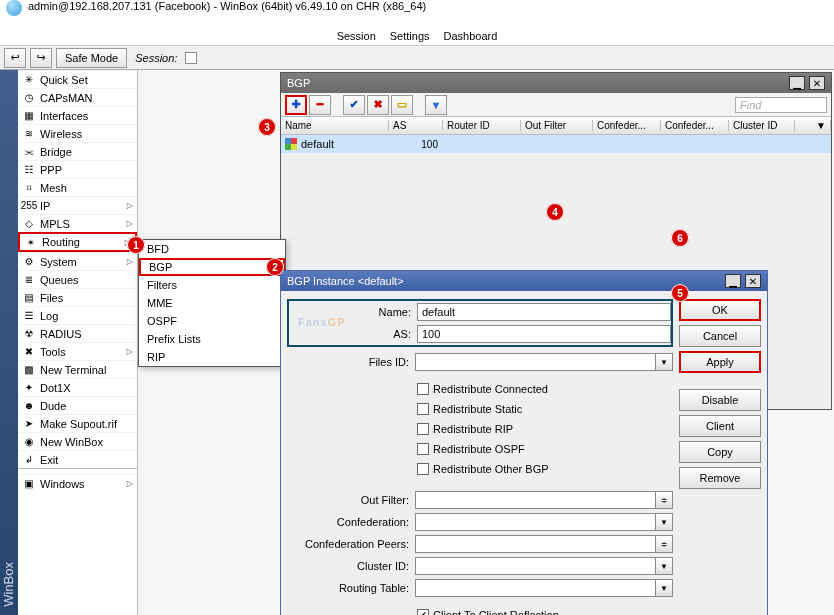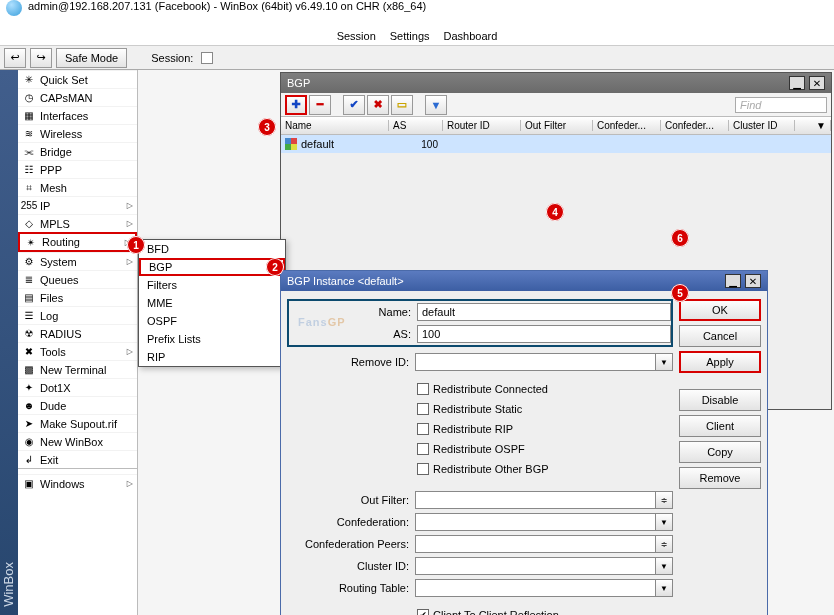--- a/index.html
+++ b/index.html
@@ -5,21 +5,21 @@
 * { box-sizing: border-box; margin: 0; padding: 0; font-family: "Segoe UI", Tahoma, sans-serif; font-size: 11px; }
 body { width: 834px; height: 615px; background: #fff; position: relative; overflow: hidden; }
 .titlebar { height: 26px; display: flex; align-items: flex-start; padding: 0 6px; background: #fff; }
 .titlebar .globe-icon { width: 16px; height: 16px; border-radius: 50%; background: radial-gradient(circle at 35% 30%, #aee0ff, #3a9fdc); margin-right: 6px; }
 .titlebar .title { flex: 1; }
 .menubar { height: 20px; border-bottom: 1px solid #ccc; display: flex; align-items: center; gap: 14px; padding: 0 8px; justify-content: center; }
 .menubar span { cursor: default; }
 .toolbar { height: 24px; border-bottom: 1px solid #aaa; display: flex; align-items: center; gap: 4px; padding: 0 4px; background: #f0f0f0; }
 .tbtn { width: 22px; height: 20px; border: 1px solid #999; background: linear-gradient(#fff,#e4e4e4); display: flex; align-items: center; justify-content: center; }
 .tbtn.wide { width: auto; padding: 0 8px; }
-.toolbar .seslabel { margin-left: 20px; }
+.toolbar .seslabel { margin-left: 4px; font-style: italic; }
 .toolbar .seschk { width: 12px; height: 12px; border: 1px solid #888; background: #fff; margin-left: 4px; }
 .workspace { display: flex; height: calc(615px - 26px - 20px - 24px); }
 .leftrail { width: 18px; background: linear-gradient(#415e8c,#27466e); position: relative; }
 .leftrail .railtext { position: absolute; bottom: 8px; left: 1px; writing-mode: vertical-rl; transform: rotate(180deg); color: #cdd8e6; font-size: 13px; }
 .sidemenu { width: 120px; border-right: 1px solid #bbb; background: #fff; }
 .mi { display: flex; align-items: center; height: 18px; padding: 0 4px; gap: 4px; border-top: 1px solid #f2f2f2; position: relative; }
 .mi.sel { border: 2px solid #d60000; height: 20px; }
 .mi .arr { margin-left: auto; color: #555; font-size: 8px; }
 .mi .sep { position: absolute; top: -1px; left: 0; right: 0; height: 1px; background: #bbb; }
 .ico { width: 14px; height: 12px; display: inline-flex; align-items: center; justify-content: center; font-size: 10px; }
@@ -248,21 +248,21 @@
                 </div>
             </div>
             <div class="frow">
               <div class="flabel">AS:</div>
               <div class="finput">
                   <span>100</span>
                 </div>
             </div>
           </div>
           <div class="frow">
-            <div class="flabel">Remove ID:</div>
+            <div class="flabel">Files ID:</div>
             <div class="finput"></div>
             <div class="fsel">▼</div>
           </div>
           <div style="height:6px"></div>
           <div class="ichk">
               <span class="chk"></span>
               <span>Redistribute Connected</span>
             </div>
           <div class="ichk">
               <span class="chk"></span>

